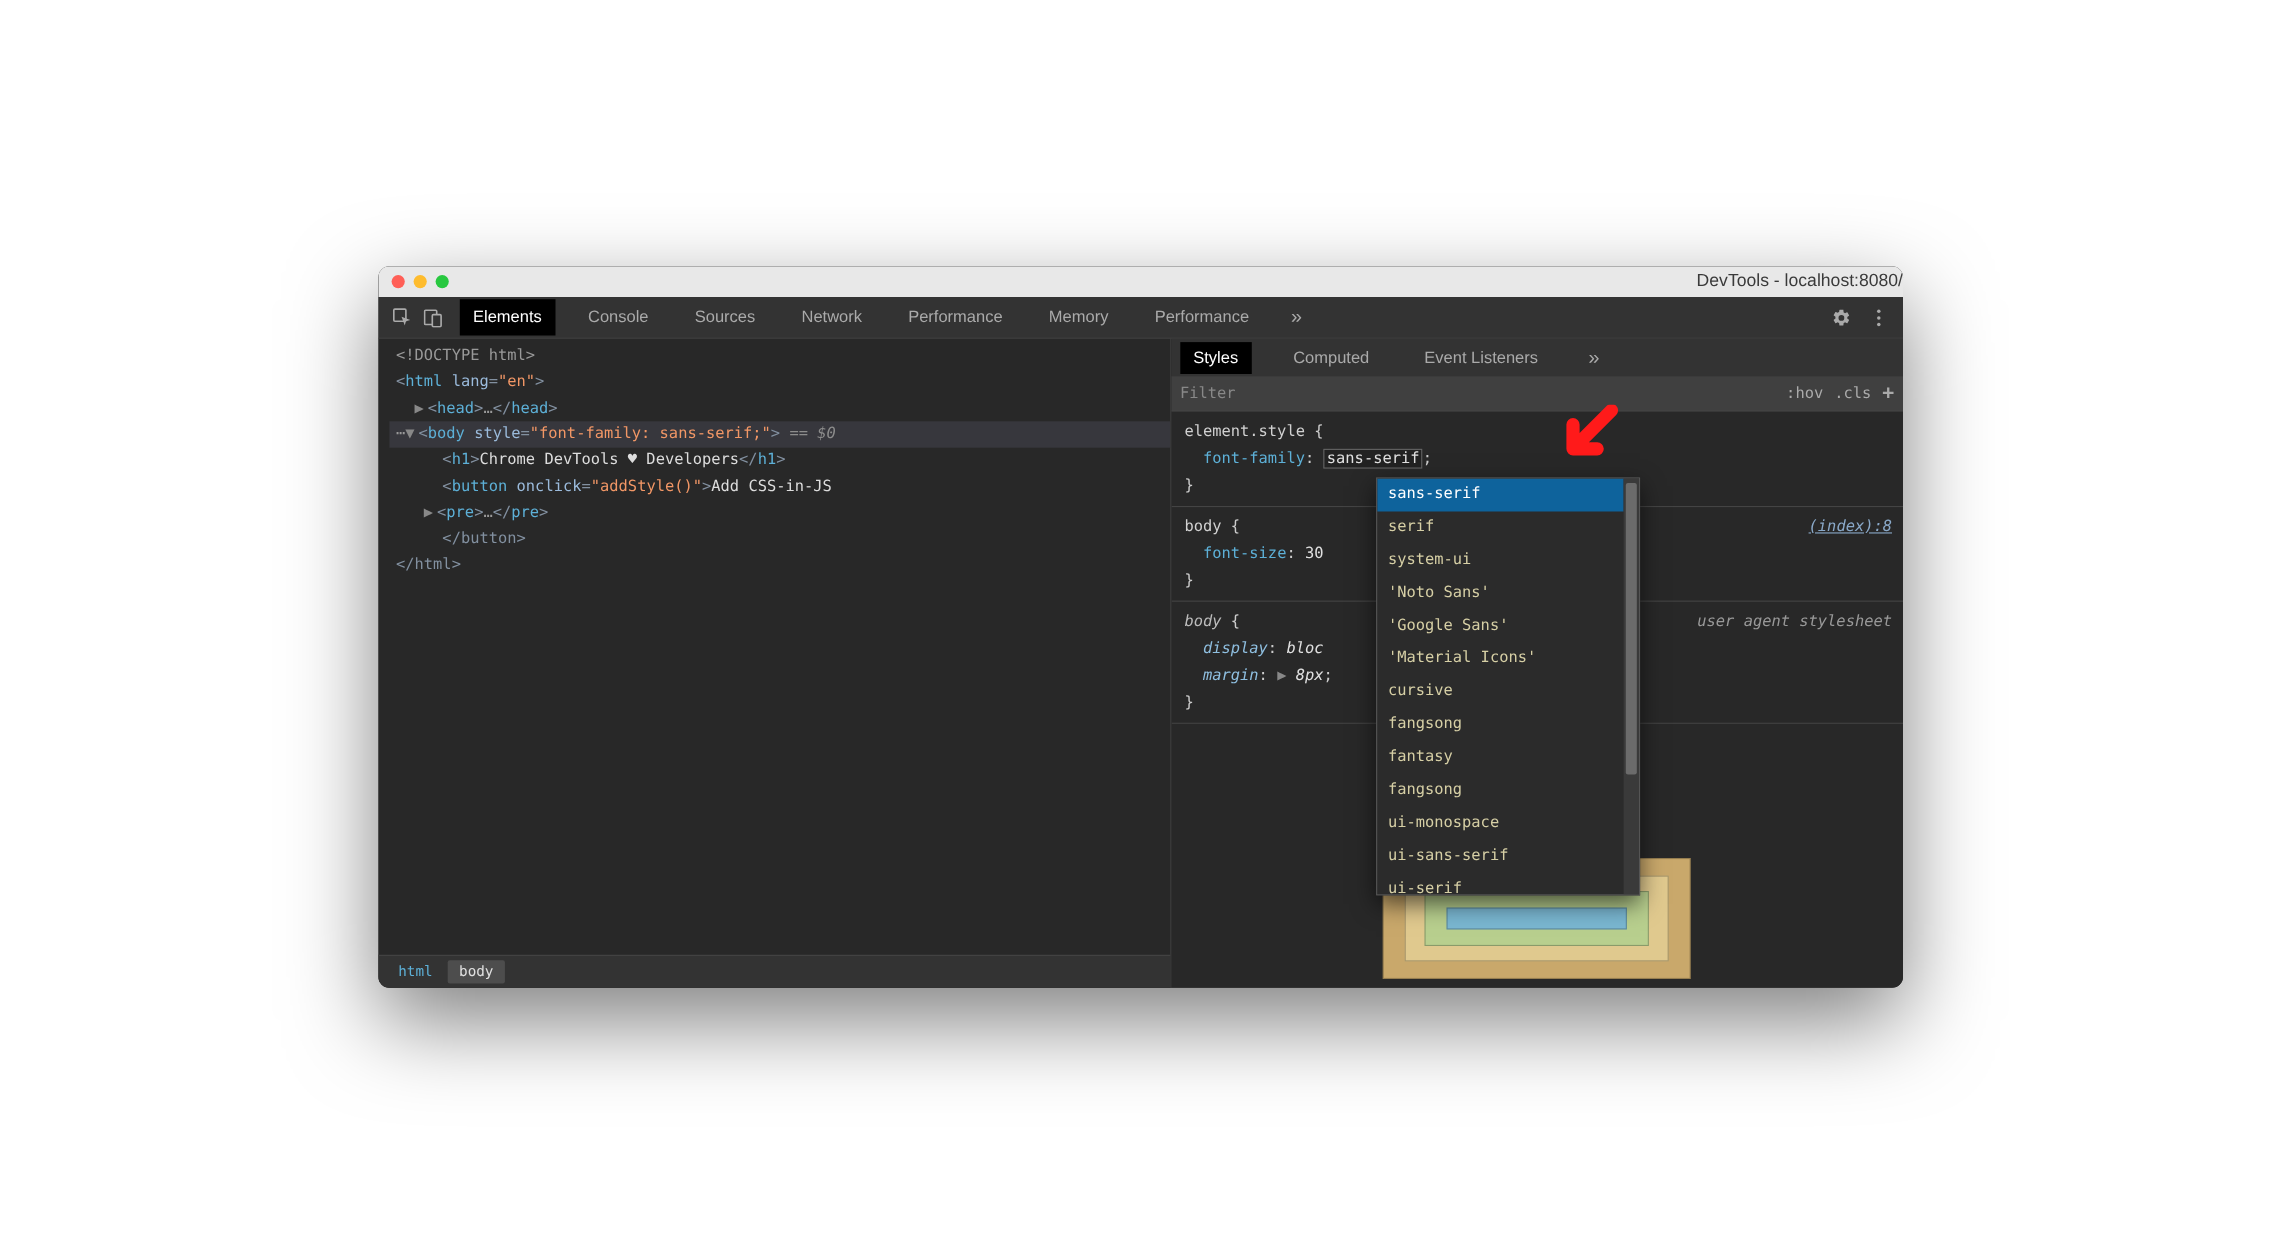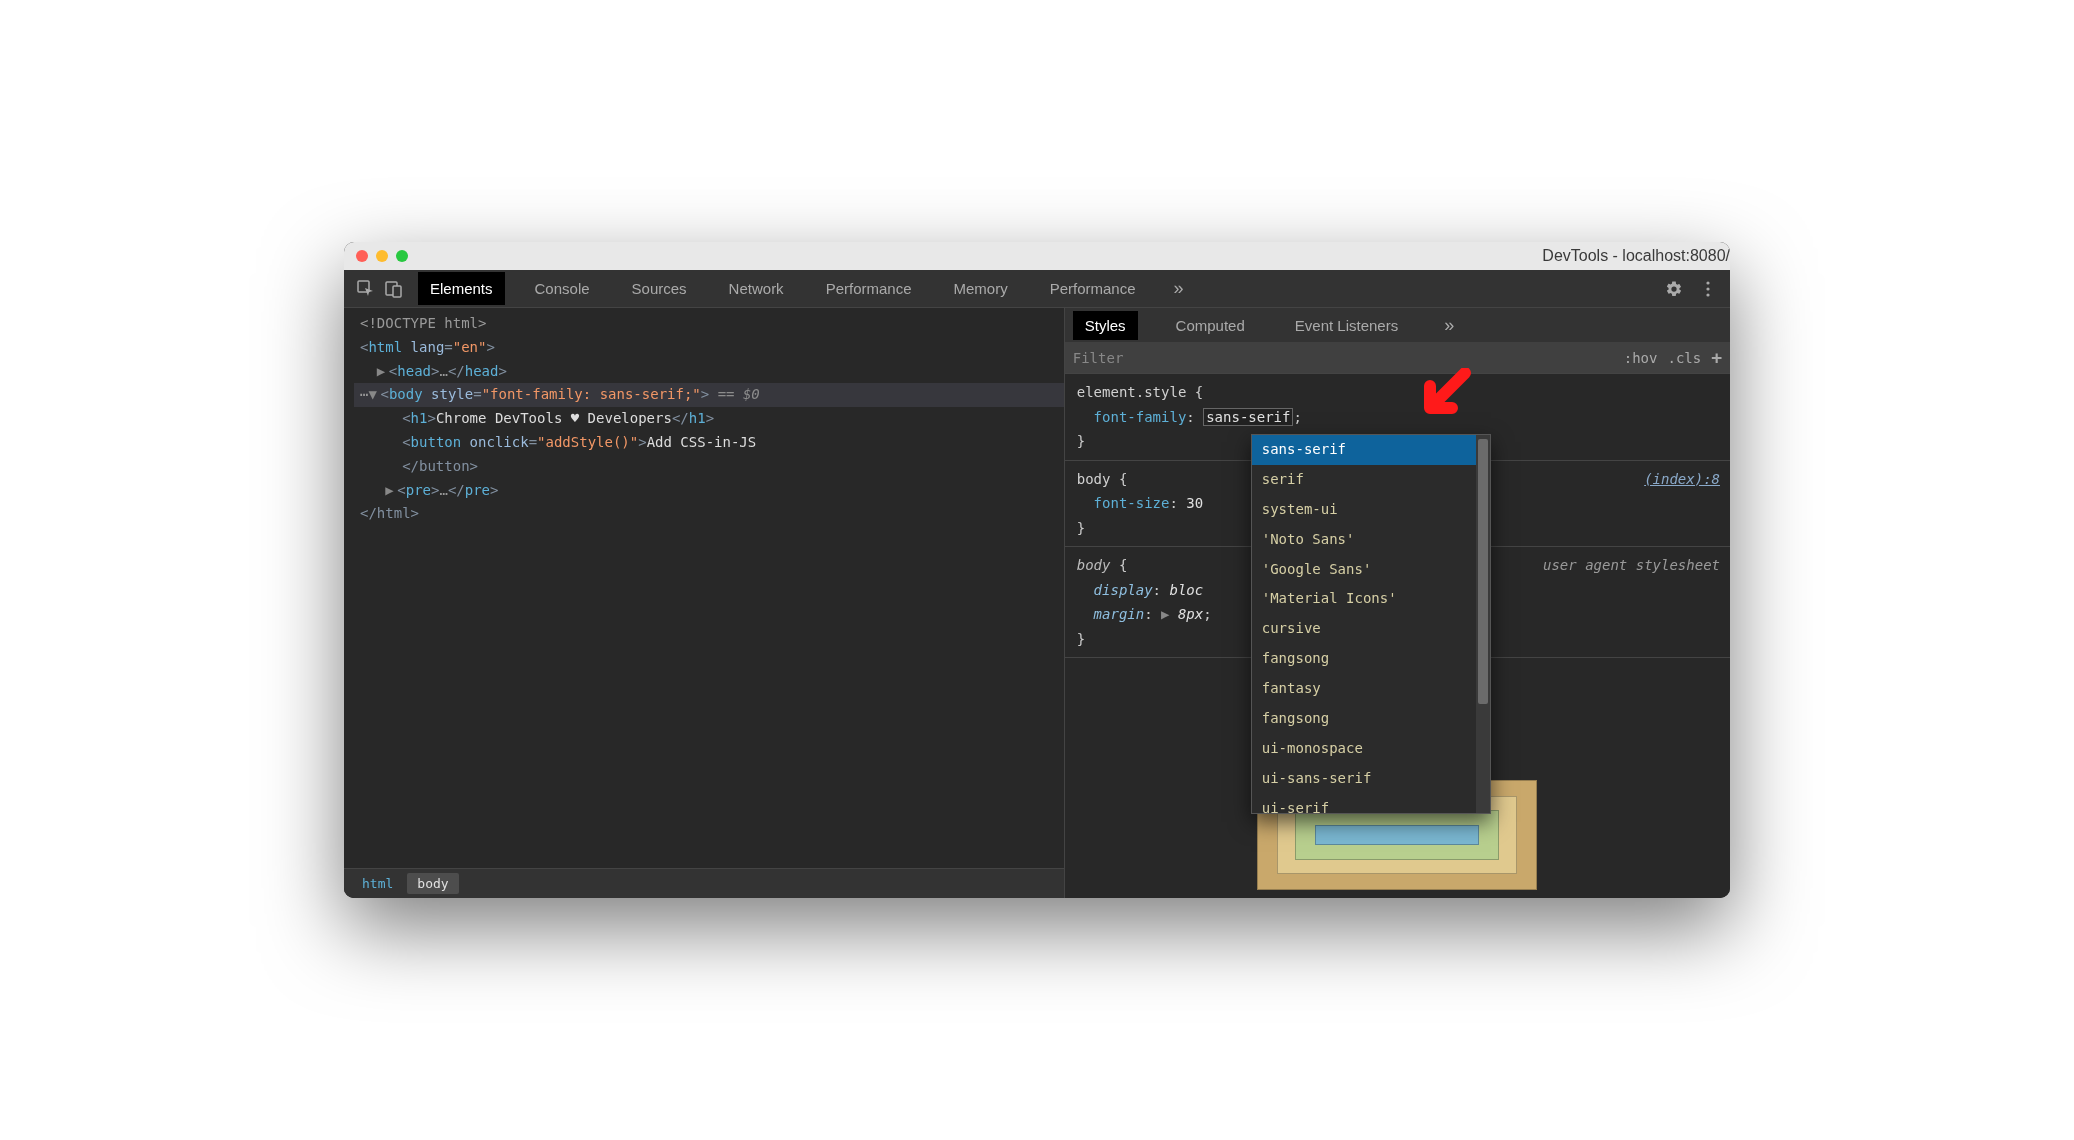--- a/index.html
+++ b/index.html
@@ -226,22 +226,22 @@
   <div class="content">
 
     <div class="dom-panel">
       <div class="dom-tree">
         <div class="dom-line"><span class="t-comment">&lt;!DOCTYPE html&gt;</span></div>
         <div class="dom-line"><span class="t-punc">&lt;</span><span class="t-tag">html</span> <span class="t-attr">lang</span><span class="t-punc">=</span><span class="t-str">"en"</span><span class="t-punc">&gt;</span></div>
         <div class="dom-line">  <span class="twisty">▶</span><span class="t-punc">&lt;</span><span class="t-tag">head</span><span class="t-punc">&gt;</span><span class="ellipsis">…</span><span class="t-punc">&lt;/</span><span class="t-tag">head</span><span class="t-punc">&gt;</span></div>
         <div class="dom-line selected"><span class="ellipsis">⋯</span><span class="twisty">▼</span><span class="t-punc">&lt;</span><span class="t-tag">body</span> <span class="t-attr">style</span><span class="t-punc">=</span><span class="t-str">"font-family: sans-serif;"</span><span class="t-punc">&gt;</span> <span class="dim-eq">== $0</span></div>
         <div class="dom-line">     <span class="t-punc">&lt;</span><span class="t-tag">h1</span><span class="t-punc">&gt;</span><span class="t-text">Chrome DevTools ♥ Developers</span><span class="t-punc">&lt;/</span><span class="t-tag">h1</span><span class="t-punc">&gt;</span></div>
         <div class="dom-line">     <span class="t-punc">&lt;</span><span class="t-tag">button</span> <span class="t-attr">onclick</span><span class="t-punc">=</span><span class="t-str">"addStyle()"</span><span class="t-punc">&gt;</span><span class="t-text">Add CSS-in-JS</span></div>
+        <div class="dom-line">   <span class="twisty">▶</span><span class="t-punc">&lt;</span><span class="t-tag">pre</span><span class="t-punc">&gt;</span><span class="ellipsis">…</span><span class="t-punc">&lt;/</span><span class="t-tag">pre</span><span class="t-punc">&gt;</span></div>
         <div class="dom-line">     <span class="t-punc">&lt;/button&gt;</span></div>
-        <div class="dom-line">   <span class="twisty">▶</span><span class="t-punc">&lt;</span><span class="t-tag">pre</span><span class="t-punc">&gt;</span><span class="ellipsis">…</span><span class="t-punc">&lt;/</span><span class="t-tag">pre</span><span class="t-punc">&gt;</span></div>
         <div class="dom-line"><span class="t-punc">&lt;/html&gt;</span></div>
       </div>
       <div class="breadcrumbs">
         <div class="crumb">html</div>
         <div class="crumb active">body</div>
       </div>
     </div>
 
     <div class="styles-panel">
       <div class="styles-tabs">

